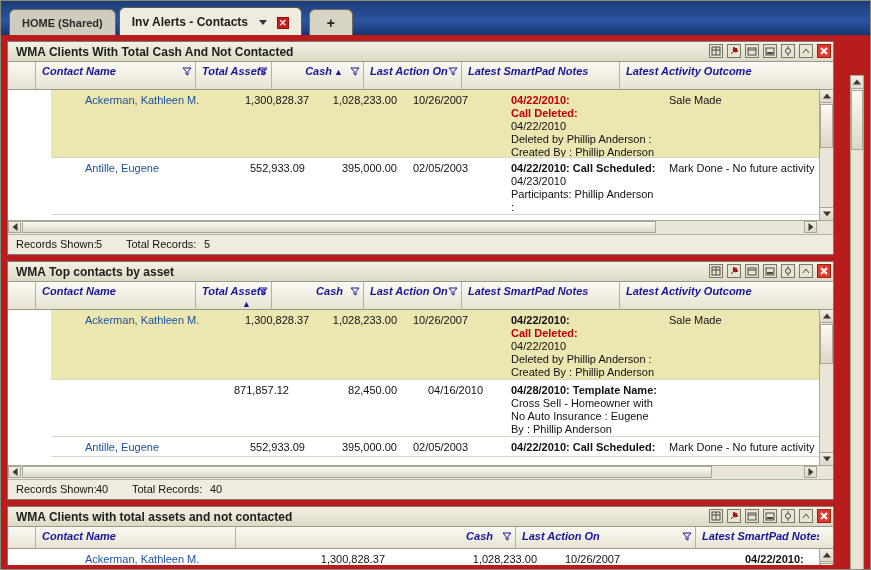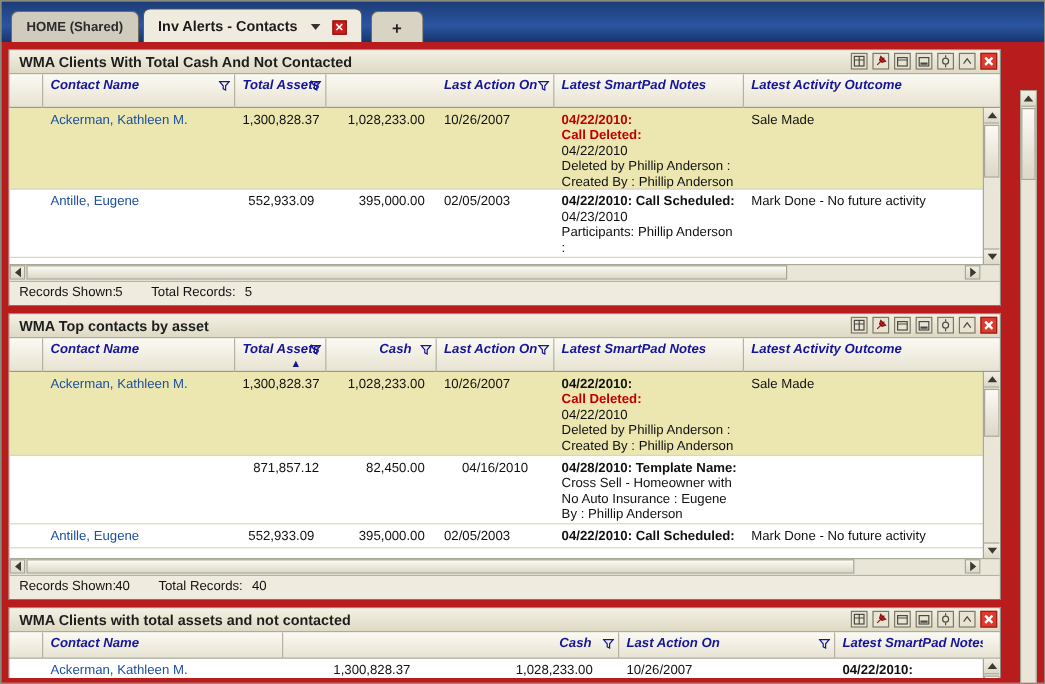--- a/index.html
+++ b/index.html
@@ -200,20 +200,21 @@
     display: inline-block;
     font-size: 9px;
     color: #15159a;
     margin-left: 2px;
   }
 
   .grid-body {
     position: relative;
     overflow: hidden;
     background: #fff;
+    margin-left: 43px;
   }
   .row {
     position: relative;
     box-sizing: border-box;
     border-bottom: 1px solid #d9d6c6;
     overflow: hidden;
   }
   .row.highlight { background: #ece6b0; }
   .cell {
     position: absolute;
@@ -410,20 +411,26 @@
             <span class="funnel"><svg width="10" height="10">
                   <path d="M1 2 H9 L6 5.5 V9 L4 8 V5.5 Z" fill="none" stroke="#15159a"></path>
                 </svg></span>
           </div>
           <div class="ghcell num" style="left:188px;width:76px;">
             <span class="lbl2">Total Assets</span>
             <span class="funnel"><svg width="10" height="10">
                   <path d="M1 2 H9 L6 5.5 V9 L4 8 V5.5 Z" fill="none" stroke="#15159a"></path>
                 </svg></span>
           </div>
+          <div class="ghcell num" style="left:264px;width:92px;">
+            <span class="lbl">Cash</span><span class="sortmark">▲</span>
+            <span class="funnel"><svg width="10" height="10">
+                  <path d="M1 2 H9 L6 5.5 V9 L4 8 V5.5 Z" fill="none" stroke="#15159a"></path>
+                </svg></span>
+          </div>
           <div class="ghcell" style="left:356px;width:98px;">
             <span class="lbl2">Last Action On</span>
             <span class="funnel"><svg width="10" height="10">
                   <path d="M1 2 H9 L6 5.5 V9 L4 8 V5.5 Z" fill="none" stroke="#15159a"></path>
                 </svg></span>
           </div>
           <div class="ghcell" style="left:454px;width:158px;">
             <span class="lbl">Latest SmartPad Notes</span>
           </div>
           <div class="ghcell" style="left:612px;width:199px;border-right:none;">
@@ -576,21 +583,21 @@
             <div class="cell" style="left:454px;width:158px;">
               <span class="notes-line notes-bold">04/22/2010:</span>
               <span class="notes-line notes-red">Call Deleted:</span>
               <span class="notes-line">04/22/2010</span>
               <span class="notes-line">Deleted by Phillip Anderson :</span>
               <span class="notes-line">Created By : Phillip Anderson</span>
             </div>
             <div class="cell" style="left:612px;width:199px;">Sale Made</div>
           </div>
           <div class="row" style="height:57px;">
-            <div class="cell num" style="left:192px;width:76px;">871,857.12</div>
+            <div class="cell num" style="left:172px;width:76px;">871,857.12</div>
             <div class="cell num" style="left:264px;width:92px;">82,450.00</div>
             <div class="cell" style="left:371px;width:98px;">04/16/2010</div>
             <div class="cell" style="left:454px;width:158px;">
               <span class="notes-line notes-bold">04/28/2010: Template Name:</span>
               <span class="notes-line">Cross Sell - Homeowner with</span>
               <span class="notes-line">No Auto Insurance : Eugene</span>
               <span class="notes-line">By : Phillip Anderson</span>
             </div>
           </div>
           <div class="row" style="height:20px;">

